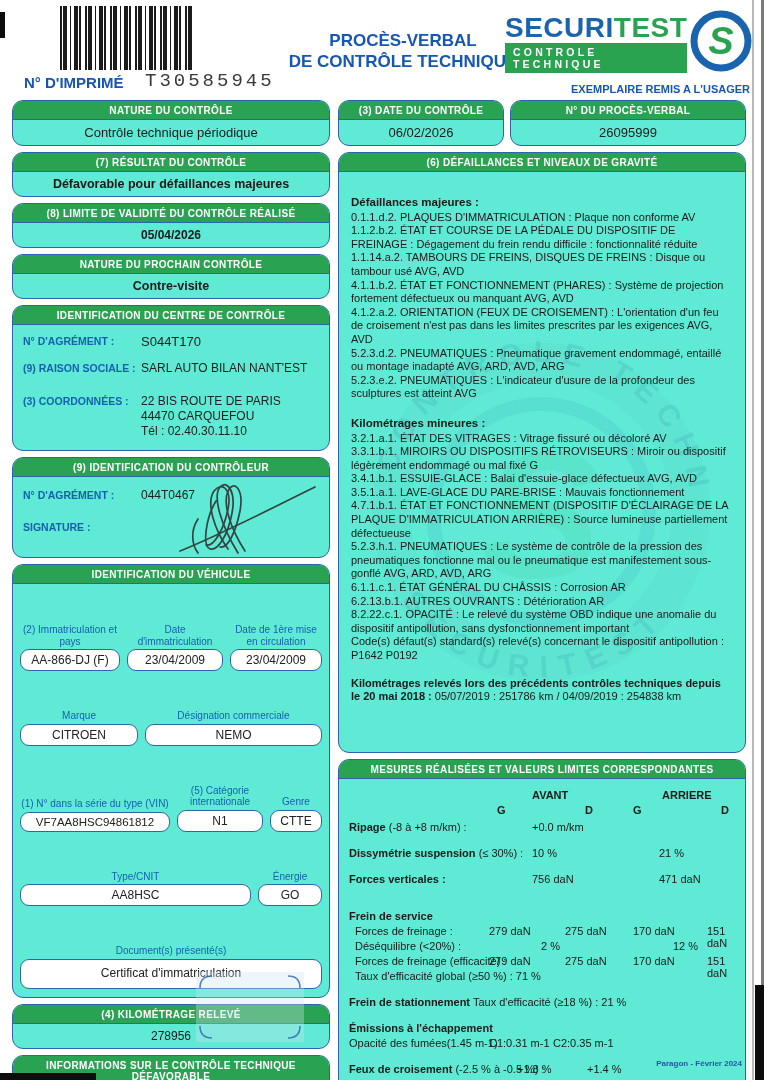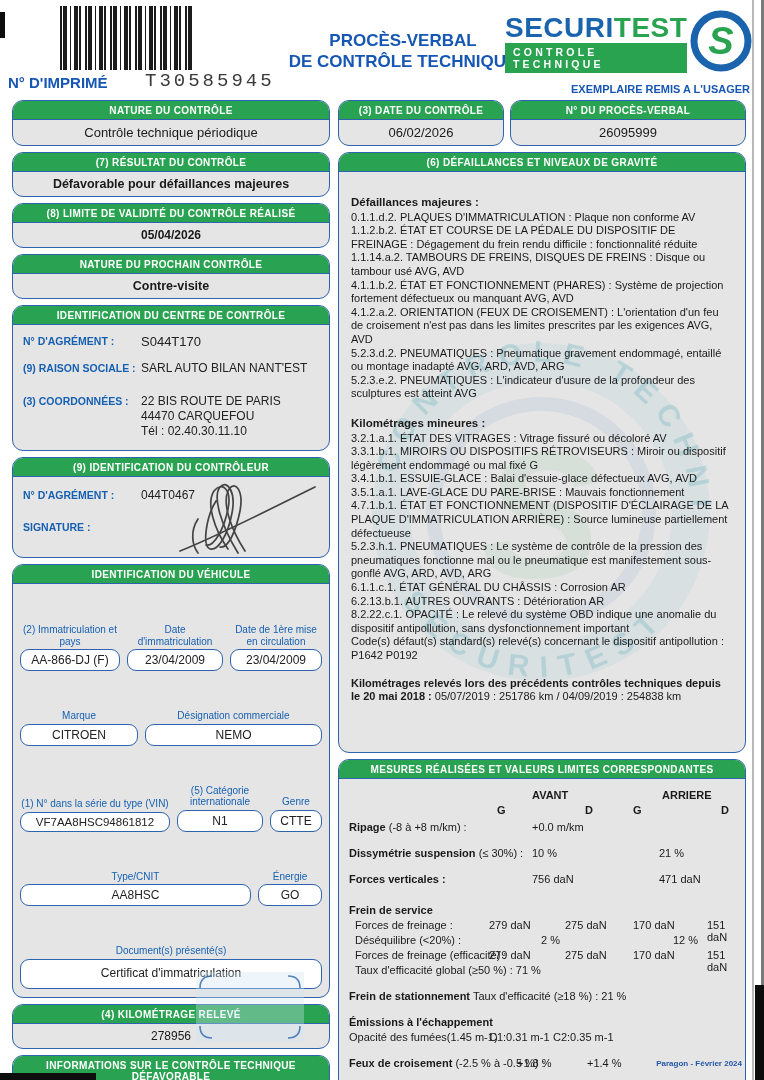--- a/index.html
+++ b/index.html
@@ -1,34 +1,34 @@
 <!DOCTYPE html>
 <html><head>
 <meta charset="utf-8">
 <style>
   html,body{margin:0;padding:0;background:#e8e8e8;}
   .page{position:relative;width:764px;height:1080px;background:#ffffff;overflow:hidden;
         font-family:"Liberation Sans",sans-serif;color:#1a1a1a;}
   
   .barcode{position:absolute;left:60px;top:6px;width:134px;height:64px;
     background:repeating-linear-gradient(90deg,#1b1b1b 0 2px,#fff 2px 3px,#1b1b1b 3px 7px,#fff 7px 10px,#1b1b1b 10px 11px,#fff 11px 14px,#1b1b1b 14px 18px,#fff 18px 19px,#1b1b1b 19px 21px,#fff 21px 25px);}
-  .imprime-label{position:absolute;left:8px;top:74px;font-size:15px;font-weight:800;color:#1656b4;}
+  .imprime-label{position:absolute;left:24px;top:74px;font-size:15px;font-weight:800;color:#1656b4;}
   .imprime-num{position:absolute;left:145px;top:70px;font-family:Liberation Mono, monospace;
     font-size:19px;letter-spacing:3px;color:#3a3a3a;}
   .doc-title{position:absolute;left:288px;top:30px;width:230px;text-align:center;
     color:#1656b4;font-weight:800;font-size:17px;line-height:21px;}
   .brand{position:absolute;left:505px;top:14px;width:250px;}
   .brand-name{font-size:28px;font-weight:800;letter-spacing:.5px;line-height:28px;}
   .brand-name .b1{color:#1a63ad;} .brand-name .b2{color:#2aa351;}
   .brand-bar{margin-top:1px;background:#2aa351;color:#fff;font-size:10.5px;font-weight:700;
     letter-spacing:3.2px;padding:3px 6px 3px 8px;width:168px;}
   .emblem{position:absolute;right:3px;top:-4px;}
   .copy-label{position:absolute;right:14px;top:83px;font-size:11px;font-weight:800;color:#1656b4;}
   
-  .sec{border:1.5px solid #2e64ae;border-radius:11px;overflow:hidden;background:#e5e5e5;box-sizing:border-box;}
+  .sec{border:1.5px solid #2e64ae;border-radius:11px;overflow:hidden;background:#5eead4;box-sizing:border-box;}
   .sec-h{background:#29a351;color:#fff;font-weight:700;font-size:10px;text-align:center;
     padding:4px 2px 3px;letter-spacing:.35px;border-bottom:1px solid #2e64ae;}
   .val-c{text-align:center;font-size:13px;padding:5px 4px;}
   .bold{font-weight:700;}
   .col-left{position:absolute;left:12px;top:100px;width:318px;display:flex;flex-direction:column;gap:6px;}
   .col-right{position:absolute;left:338px;top:100px;width:408px;display:flex;flex-direction:column;gap:6px;}
   .row2{display:flex;gap:6px;}
   
   .fieldrow{display:flex;padding:3px 10px;font-size:12px;align-items:flex-start;}
   .flabel{color:#1660b2;font-weight:700;font-size:10.5px;width:118px;flex:none;padding-top:1px;}
@@ -326,21 +326,21 @@
           <span class="mv" style="left:183px">10 %</span>
           <span class="mv" style="left:310px">21 %</span>
         </div>
 
         <div class="mrow">
           <span class="mv bold" style="left:0">Forces verticales :</span>
           <span class="mv" style="left:183px">756 daN</span>
           <span class="mv" style="left:310px">471 daN</span>
         </div>
 
-        <div class="mrow-s bold" style="margin-top:16px">Frein de service</div>
+        <div class="mrow-s bold" style="margin-top:22px">Frein de service</div>
         <div class="mrow-s">
           <span class="mv" style="left:6px">Forces de freinage :</span>
           <span class="mv" style="left:140px">279 daN</span>
           <span class="mv" style="left:216px">275 daN</span>
           <span class="mv" style="left:284px">170 daN</span>
           <span class="mv" style="left:358px">151 daN</span>
         </div>
         <div class="mrow-s">
           <span class="mv" style="left:6px">Déséquilibre (&lt;20%) :</span>
           <span class="mv" style="left:192px">2 %</span>

